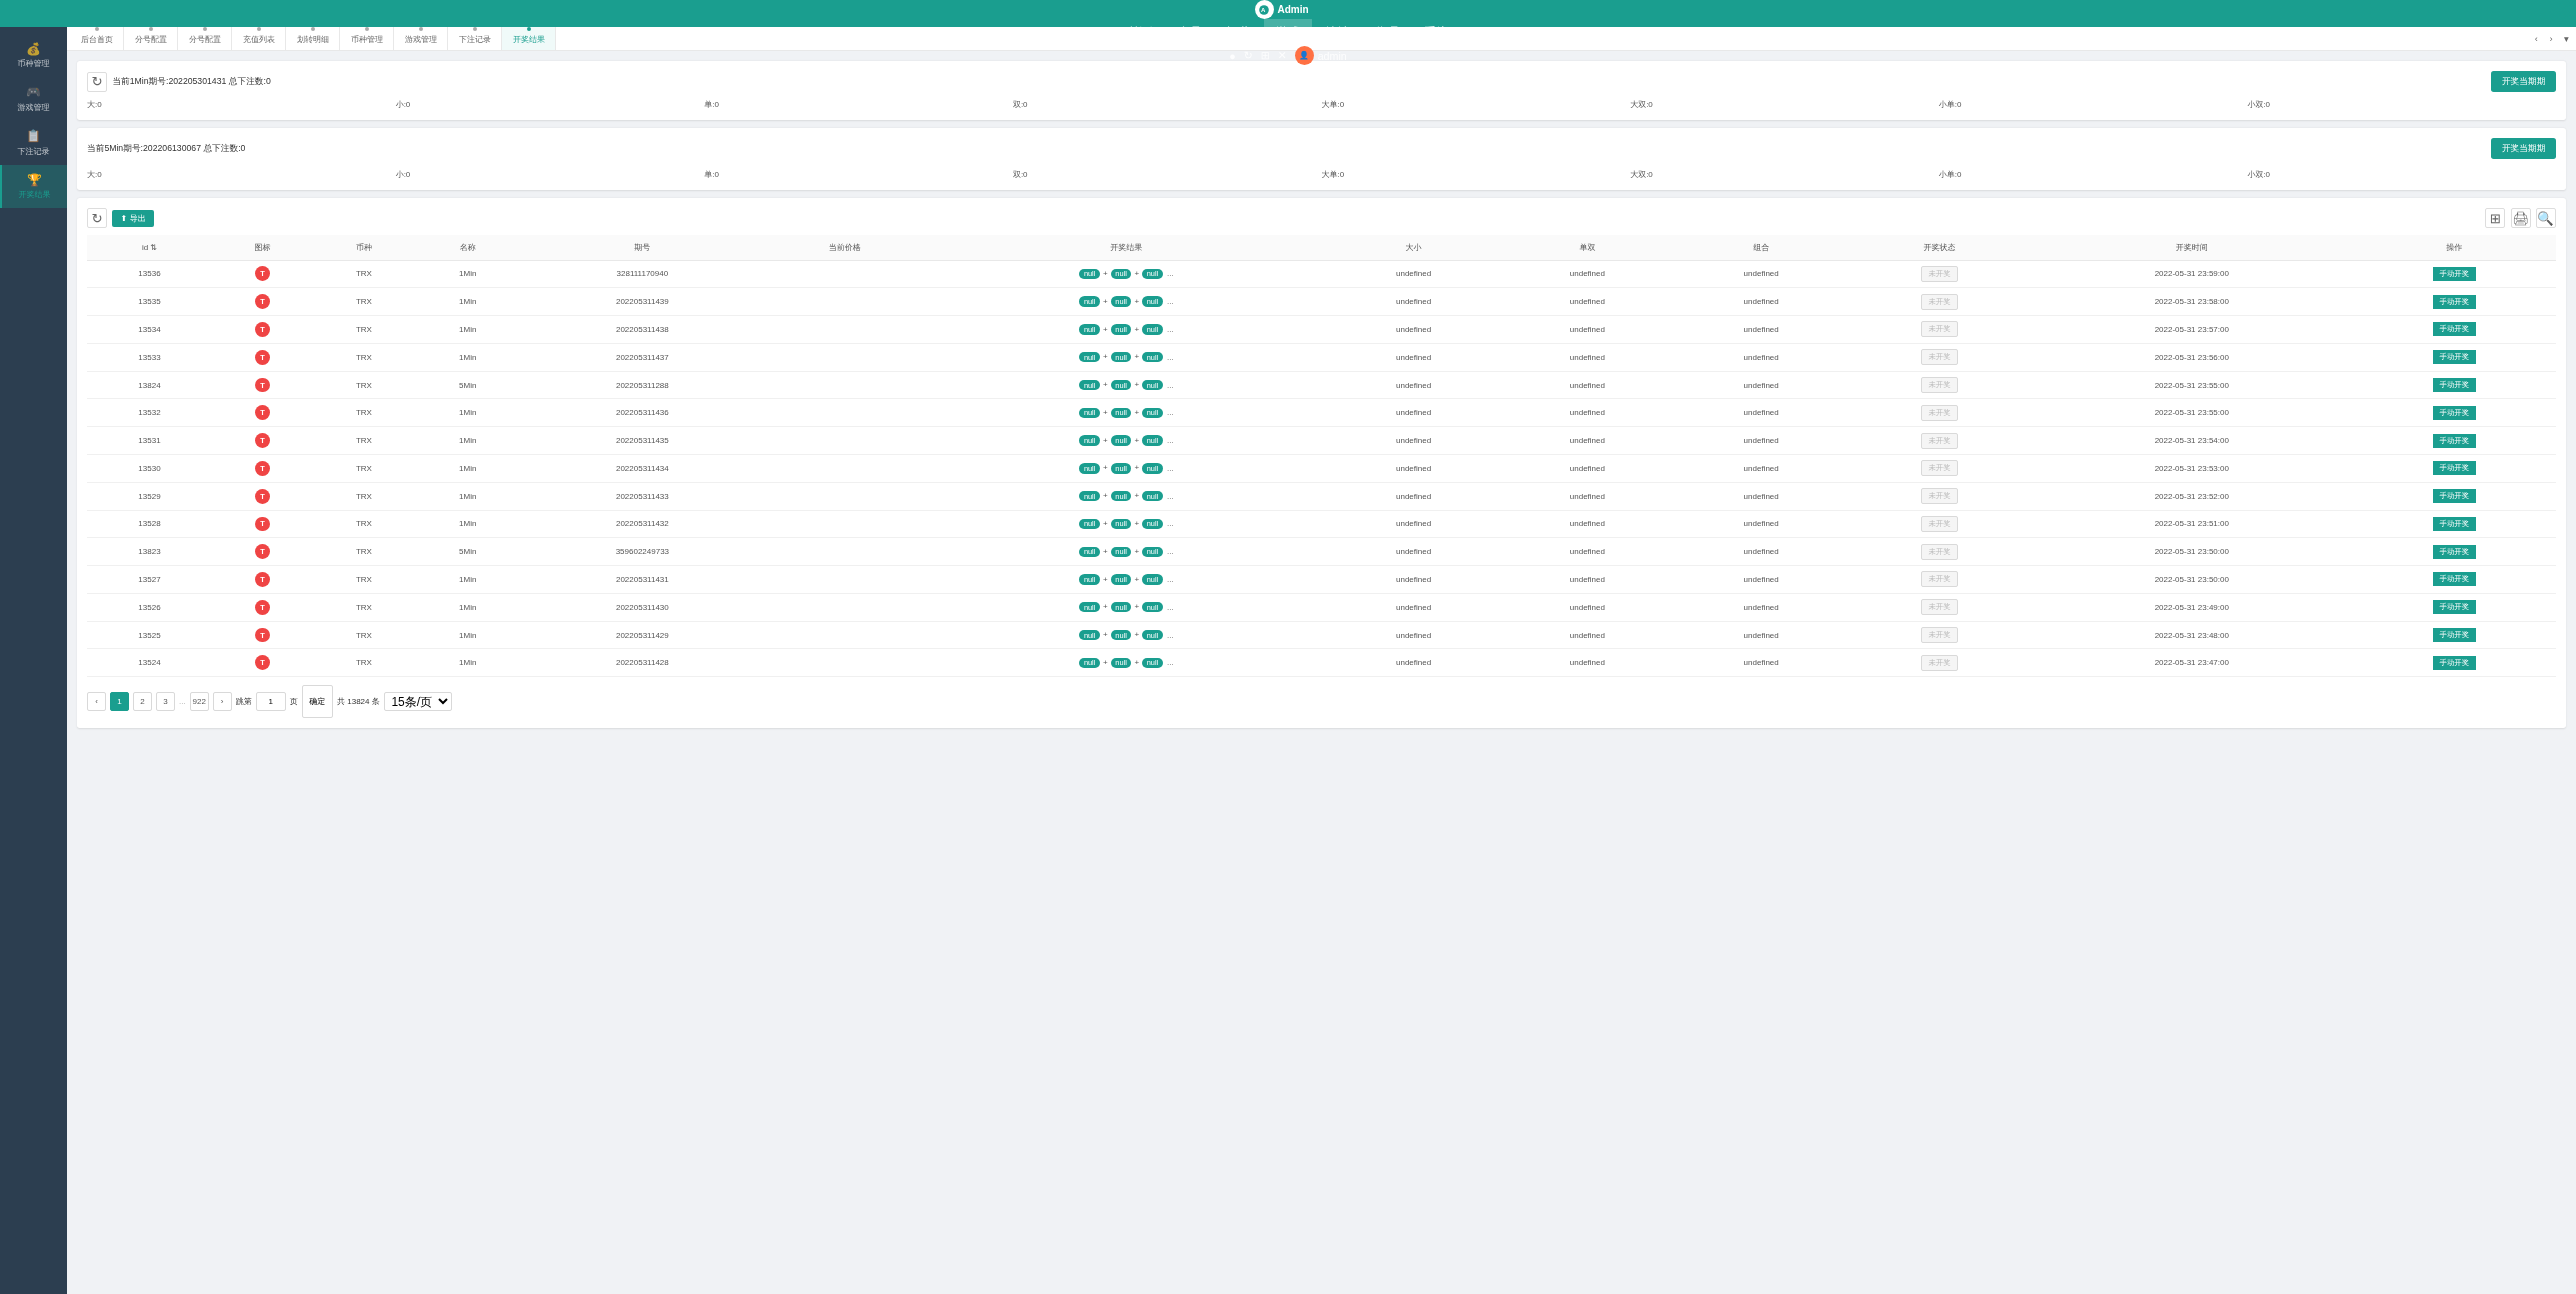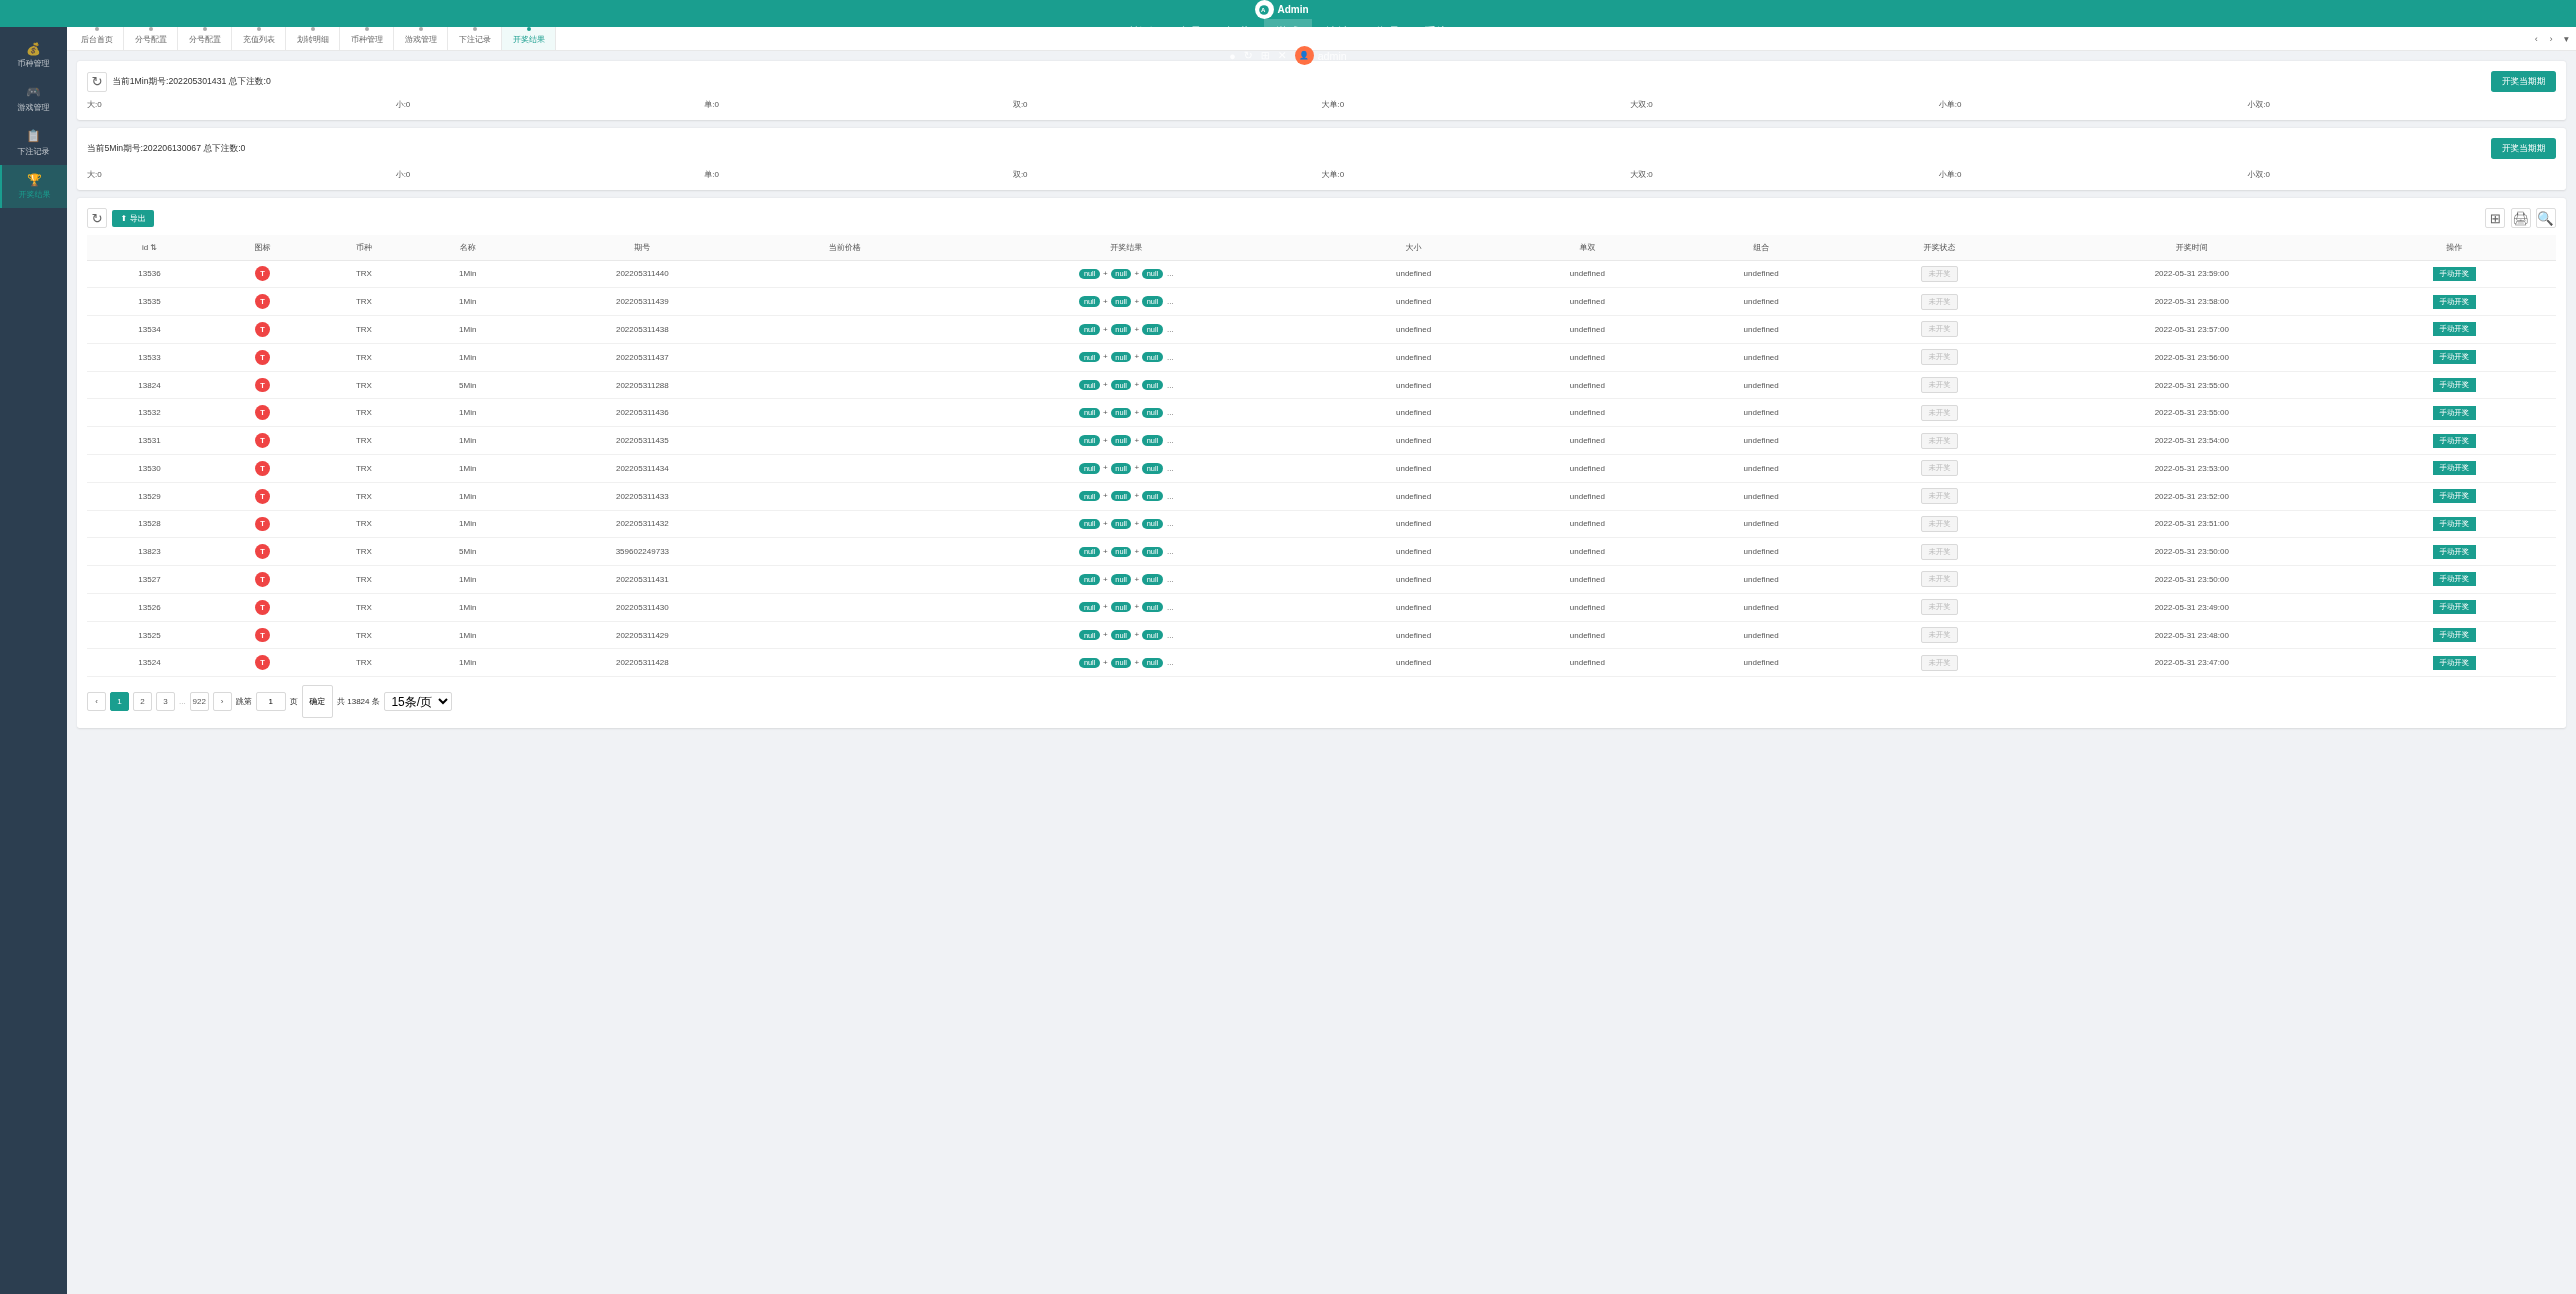--- a/index.html
+++ b/index.html
@@ -329,21 +329,21 @@
             <th>开奖时间</th>
             <th>操作</th>
           </tr>
         </thead>
         <tbody id="table-body">
         <tr>
               <td>13536</td>
               <td><span class="trx-icon">T</span></td>
               <td>TRX</td>
               <td>1Min</td>
-              <td>202205311440</td>
+              <td>328111170940</td>
               <td></td>
               <td><span class="null-badge">null</span> + <span class="null-badge">null</span> + <span class="null-badge">null</span> <span class="null-dots">...</span></td>
               <td>undefined</td>
               <td>undefined</td>
               <td>undefined</td>
               <td><button class="btn-disabled">未开奖</button></td>
               <td>2022-05-31 23:59:00</td>
               <td><button class="btn-manual">手动开奖</button></td>
             </tr>
             <tr>

